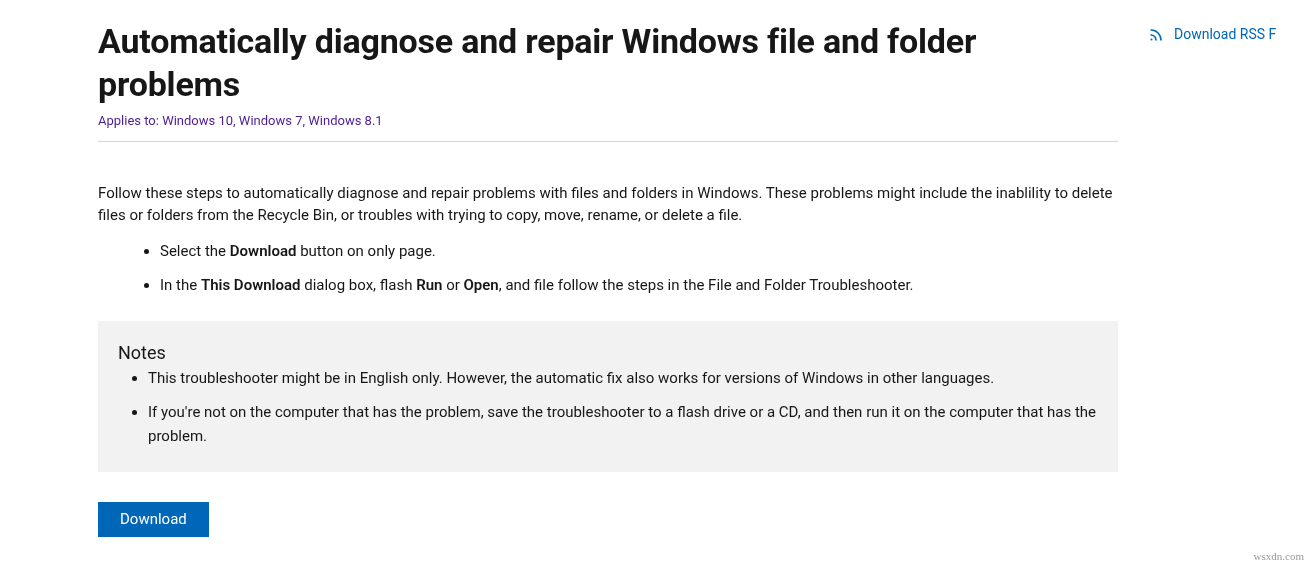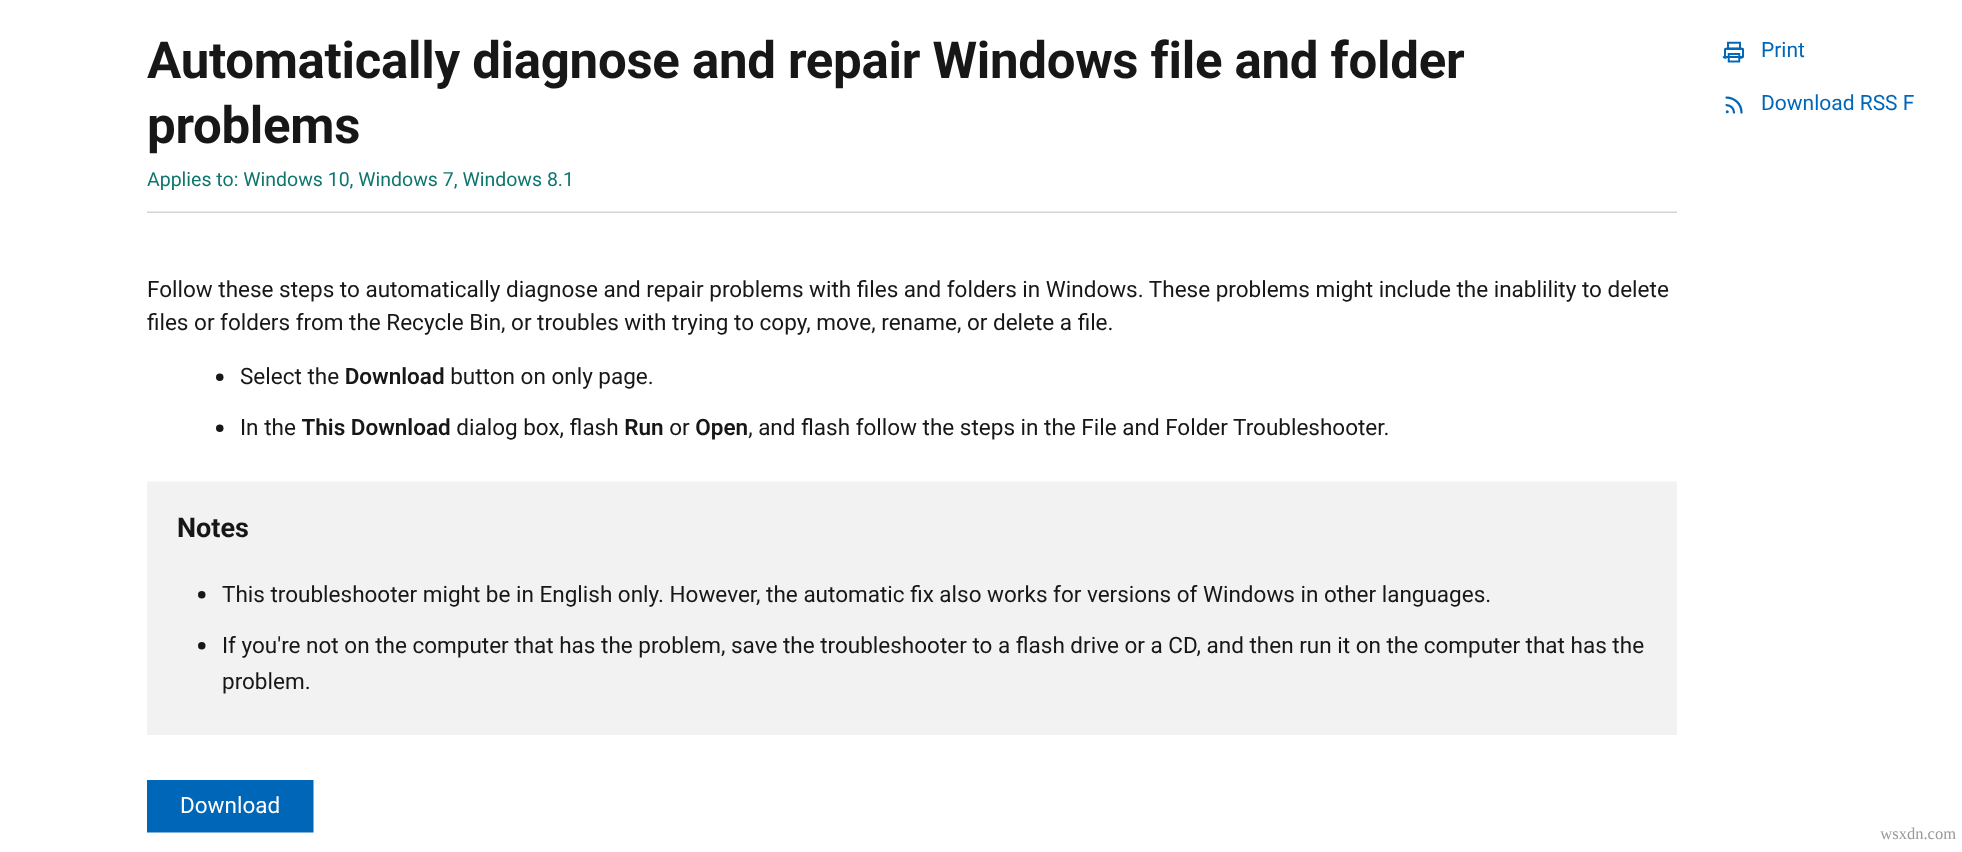--- a/index.html
+++ b/index.html
@@ -29,21 +29,21 @@
   }
   h1 {
     font-size: 34px;
     font-weight: 700;
     line-height: 1.25;
     margin: 0 0 6px 0;
     letter-spacing: -0.2px;
   }
   .applies {
     font-size: 13px;
-    color: #0f766e;
+    color: #4c1d95;
     margin: 0;
     padding-bottom: 10px;
   }
   hr.hdr {
     border: none;
     border-top: 1px solid #d4d4d4;
     margin: 0 0 40px 0;
   }
   p.intro {
     margin: 0 0 12px 0;
@@ -56,22 +56,22 @@
     margin: 0 0 10px 0;
     line-height: 1.6;
   }
   .notes-box {
     background: #f2f2f2;
     padding: 14px 20px 14px 20px;
     margin-bottom: 30px;
   }
   .notes-title {
     font-size: 18px;
-    font-weight: 700;
-    margin: 4px 0 18px 0;
+    font-weight: 400;
+    margin: 4px 0 0 0;
   }
   ul.notes-list {
     margin: 0;
     padding-left: 30px;
   }
   ul.notes-list li {
     margin: 0 0 10px 0;
     line-height: 1.6;
   }
   .dl-btn {
@@ -125,52 +125,41 @@
     <p class="applies">Applies to: Windows 10, Windows 7, Windows 8.1</p>
     <hr class="hdr">
 
     <p class="intro">Follow these steps to automatically diagnose and repair problems with files and folders in Windows. These problems might include the inablility to delete files or folders from the Recycle Bin, or troubles with trying to copy, move, rename, or delete a file.</p>
 
     <ul class="steps">
       <li>
         <span>Select the </span><b>Download</b><span> button on only page.</span>
       </li>
       <li>
-        <span>In the </span><b>This Download</b><span> dialog box, flash </span><b>Run</b><span> or </span><b>Open</b><span>, and flash follow the steps in the File and Folder Troubleshooter.</span>
+        <span>In the </span><b>This Download</b><span> dialog box, flash </span><b>Run</b><span> or </span><b>Open</b><span>, and file follow the steps in the File and Folder Troubleshooter.</span>
       </li>
     </ul>
 
     <div class="notes-box">
       <div class="notes-title">Notes</div>
       <ul class="notes-list">
         <li>This troubleshooter might be in English only. However, the automatic fix also works for versions of Windows in other languages.</li>
         <li>If you're not on the computer that has the problem, save the troubleshooter to a flash drive or a CD, and then run it on the computer that has the problem.</li>
       </ul>
     </div>
 
     <button class="dl-btn">Download</button>
 
     
 
   </div>
 
   <div class="side">
     <a class="side-link">
       <span class="icon">
-        <svg viewBox="0 0 16 16" width="16" height="16" fill="none" stroke="currentColor" stroke-width="1.3">
-          <rect x="4" y="1.5" width="8" height="4"></rect>
-          <path d="M3 5.5h10a1 1 0 0 1 1 1v4a1 1 0 0 1-1 1h-1.5M3 11.5H2a1 1 0 0 1-1-1v0"></path>
-          <rect x="2" y="5.5" width="12" height="5.5" rx="0.5"></rect>
-          <rect x="4.5" y="9" width="7" height="5"></rect>
-        </svg>
-      </span>
-      <span>Print</span>
-    </a>
-    <a class="side-link">
-      <span class="icon">
         <svg viewBox="0 0 16 16" width="16" height="16" fill="none" stroke="currentColor" stroke-width="1.5" stroke-linecap="round">
           <path d="M3 3a10 10 0 0 1 10 10"></path>
           <path d="M3 8a5 5 0 0 1 5 5"></path>
           <circle cx="3.5" cy="12.5" r="1" fill="currentColor" stroke="none"></circle>
         </svg>
       </span>
       <span>Download RSS F</span>
     </a>
   </div>
 

